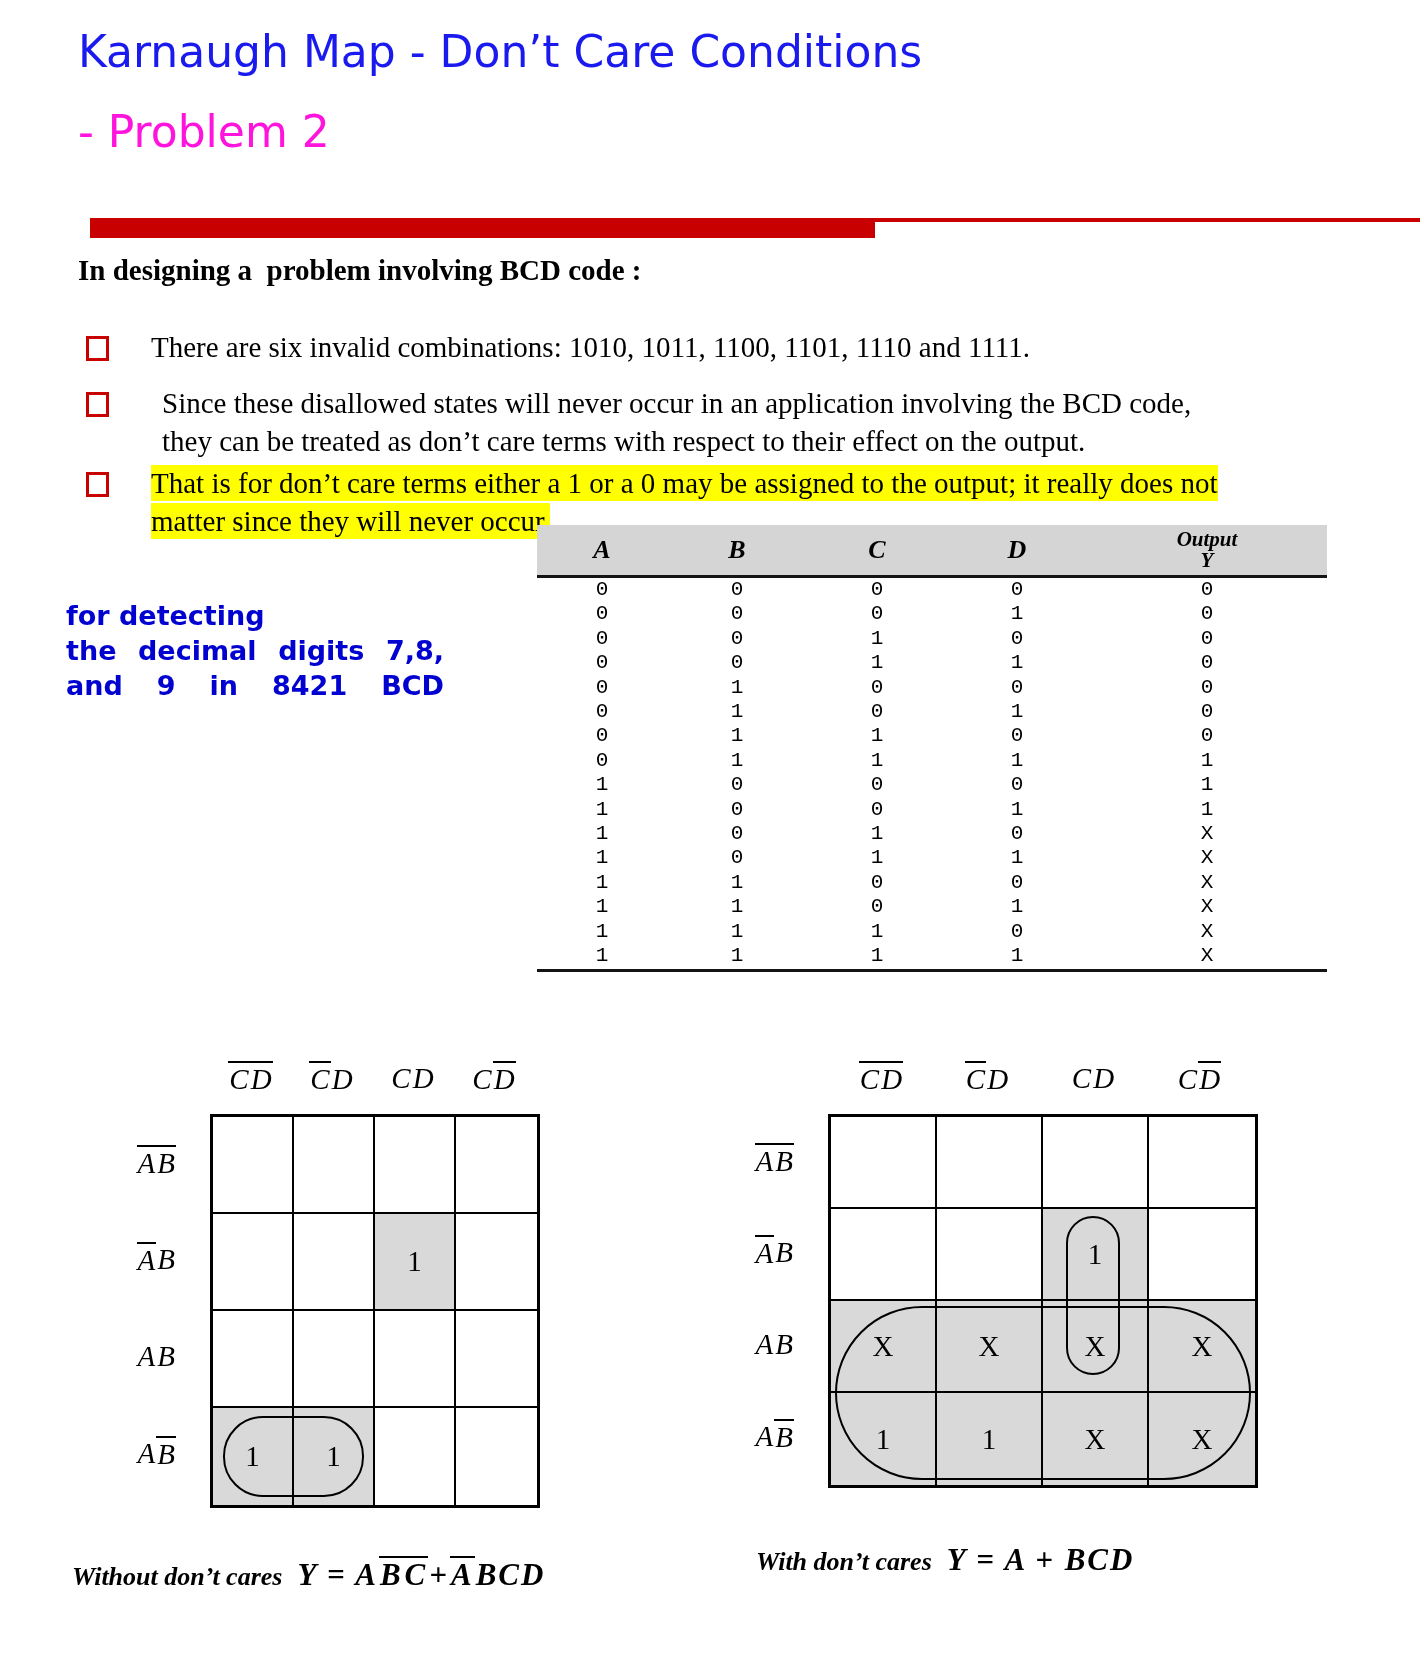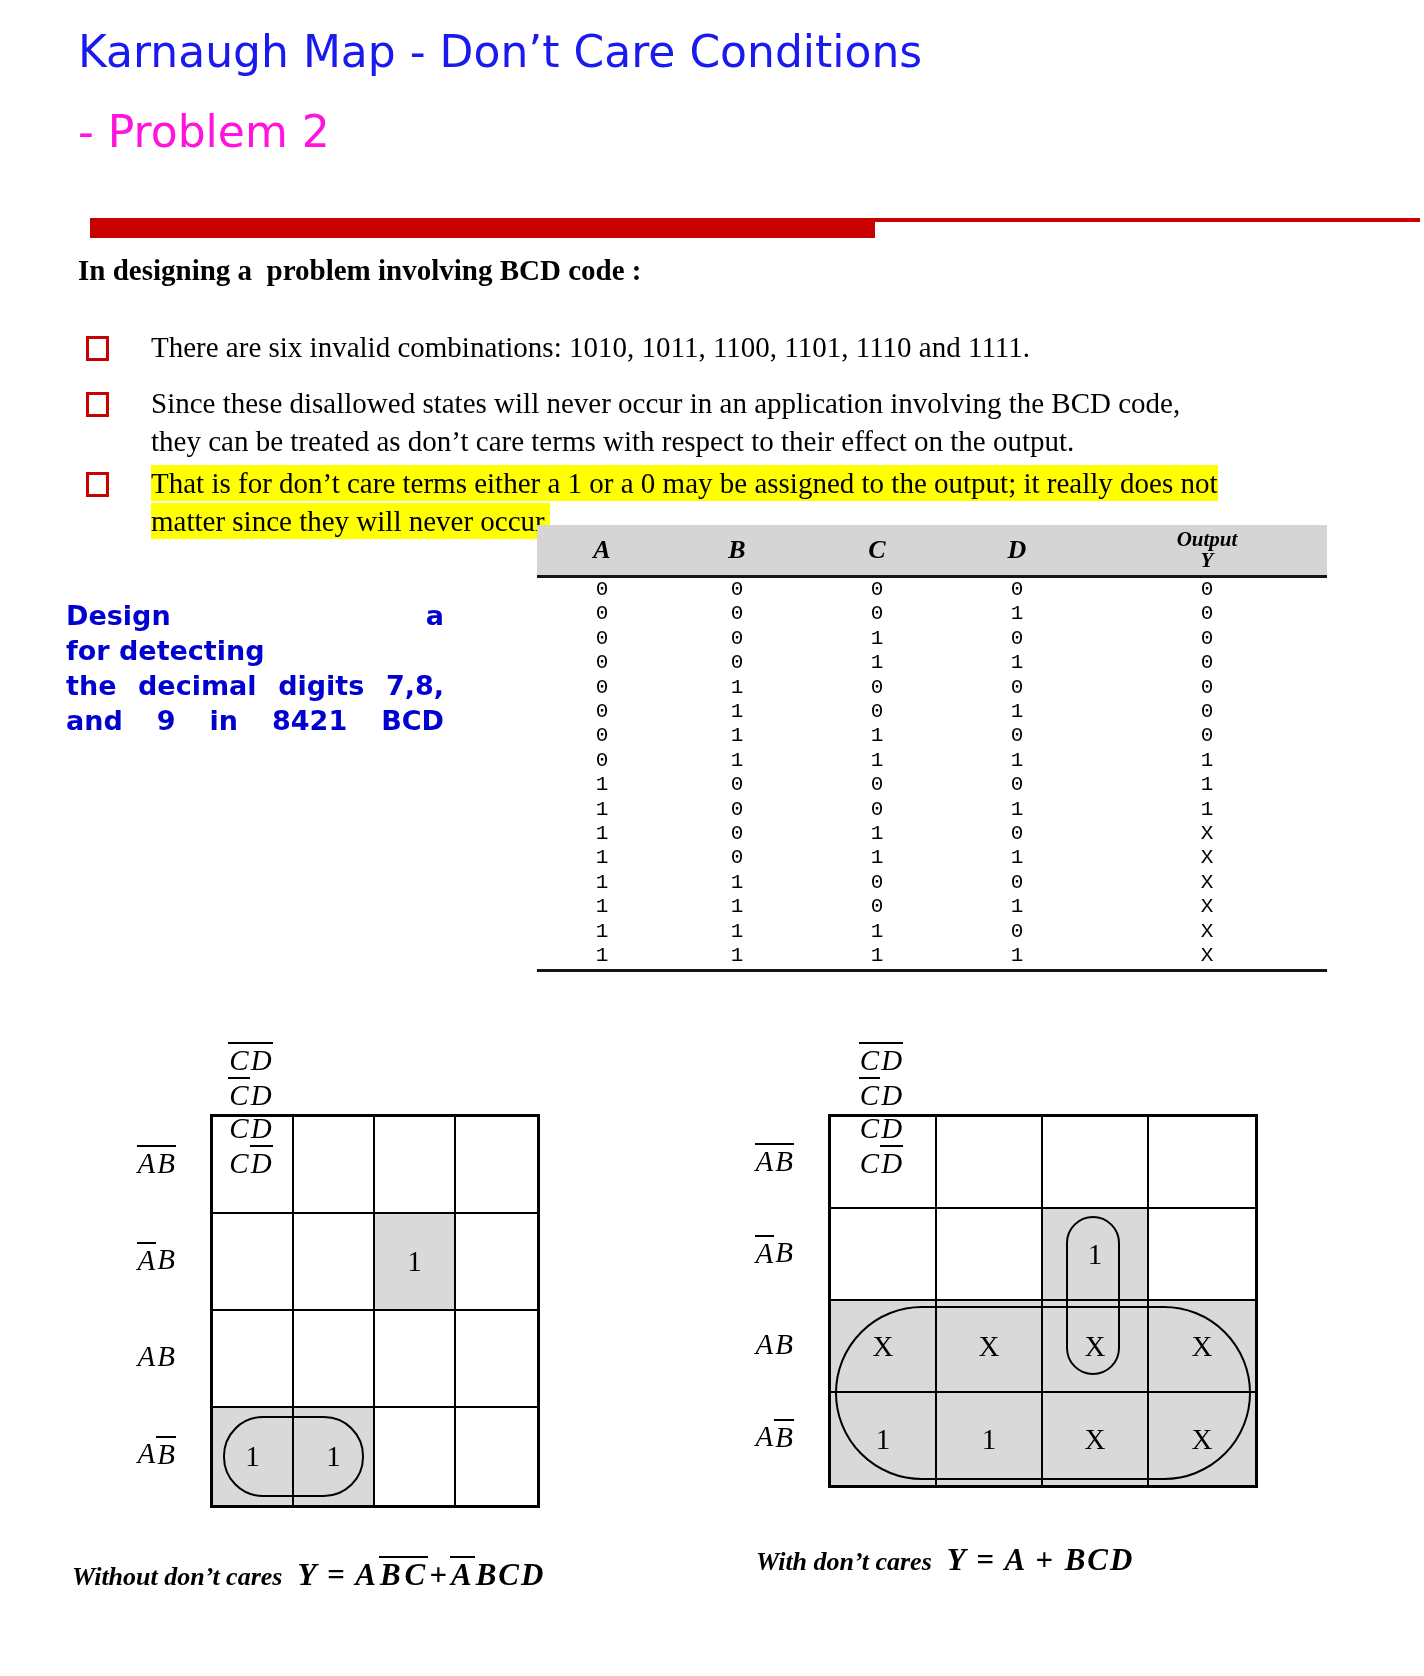--- a/index.html
+++ b/index.html
@@ -13,21 +13,21 @@
   .title .l2{color:var(--problem_magenta);}
 
   
   .redbar-thick{position:absolute;left:90px;top:218px;width:785px;height:20px;background:var(--bar_red);}
   .redbar-thin{position:absolute;left:875px;top:218px;width:545px;height:4px;background:var(--bar_red);}
 
   
   .intro{position:absolute;left:78px;top:254px;font-size:29px;white-space:pre-wrap;font-weight:bold;}
   .bullets{position:absolute;left:86px;top:328px;width:1190px;}
   .bullet{display:flex;margin-bottom:18px;}
-  .bullet:nth-child(2){margin-bottom:4px;}
+  .bullet:nth-child(2){margin-bottom:4px;gap:11px;}
   .chk{flex:0 0 auto;width:17px;height:19px;border:3px solid var(--bullet_red);margin-top:8px;}
   .btext{margin-left:42px;font-size:29px;line-height:38px;width:1075px;}
   .bt-inner.hl{background:var(--highlight_yellow);padding:2px 0;box-decoration-break:clone;-webkit-box-decoration-break:clone;}
 
   
   .design{position:absolute;left:66px;top:598px;width:378px;color:var(--design_blue);
           font-family:"DejaVu Sans",sans-serif;font-weight:bold;font-size:27px;line-height:35px;}
   .dn-line{text-align:left;}
   .dn-line.just{text-align:justify;text-align-last:justify;}
 
@@ -39,21 +39,21 @@
              padding:4px 0 4px 0;text-align:center;height:39px;}
   .ttable th.out div{font-size:21px;line-height:21px;}
   .ttable tbody{border-bottom:3px solid #151515;}
   .ttable tbody td{font-family:"Liberation Mono",monospace;font-size:21px;line-height:24.4px;
                    text-align:center;padding:0;}
 
   
   .kmap{position:absolute;}
   .kmap-left{left:90px;top:1030px;--cw:81px;--ch:97px;--lw:120px;}
   .kmap-right{left:692px;top:1030px;--cw:106px;--ch:92px;--lw:136px;}
-  .km-cols{margin-left:var(--lw);height:84px;display:flex;align-items:flex-start;padding-top:12px;box-sizing:border-box;flex-direction:column;}
+  .km-cols{margin-left:var(--lw);height:84px;display:flex;align-items:center;padding-top:12px;box-sizing:border-box;}
   .km-collabel{width:var(--cw);text-align:center;font-style:italic;font-size:29px;white-space:nowrap;}
   .km-body{display:flex;}
   .km-rowlabels{width:var(--lw);display:flex;flex-direction:column;}
   .km-rowlabel{height:var(--ch);display:flex;align-items:center;justify-content:flex-end;
                padding-right:34px;box-sizing:border-box;font-style:italic;font-size:29px;white-space:nowrap;}
   .km-grid{position:relative;width:calc(var(--cw)*4);height:calc(var(--ch)*4);
            border:3px solid #000;display:grid;
            grid-template-columns:repeat(4,1fr);grid-template-rows:repeat(4,1fr);}
   .km-cell{border-right:2px solid #000;border-bottom:2px solid #000;
            display:flex;align-items:center;justify-content:center;font-size:29px;}
@@ -103,21 +103,20 @@
     </div>
     <div class="bullet">
       <div class="chk"></div>
       <div class="btext">
         <span class="bt-inner hl">That is for don’t care terms either a 1 or a 0 may be assigned to the output; it really does not matter since they will never occur.</span>
       </div>
     </div>
   </div>
 
   <div class="design">
-      <div class="dn-line just">Design a</div>
       <div class="dn-line">for detecting</div>
       <div class="dn-line just">the decimal digits 7,8,</div>
       <div class="dn-line just">and 9 in 8421 BCD</div>
     </div>
 
   <table class="ttable">
     <colgroup>
       <col style="width:130px">
         <col style="width:140px">
         <col style="width:140px">

